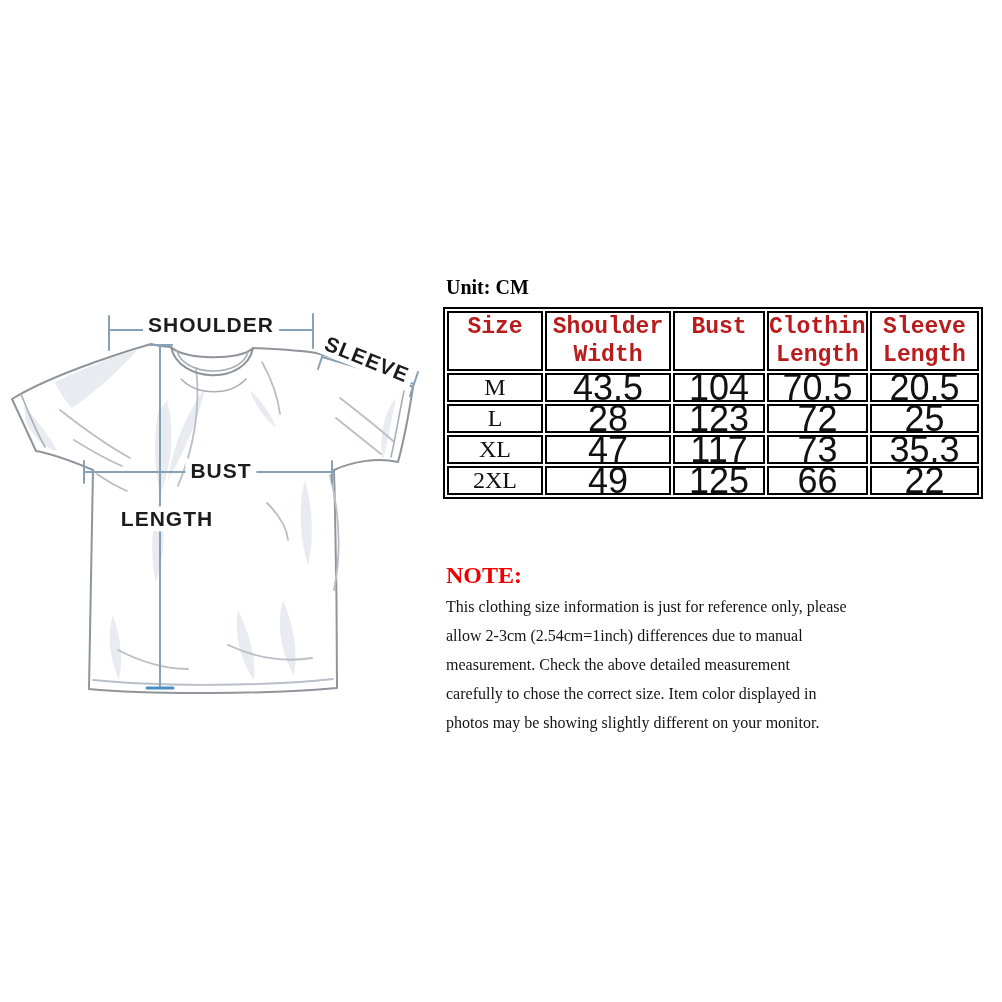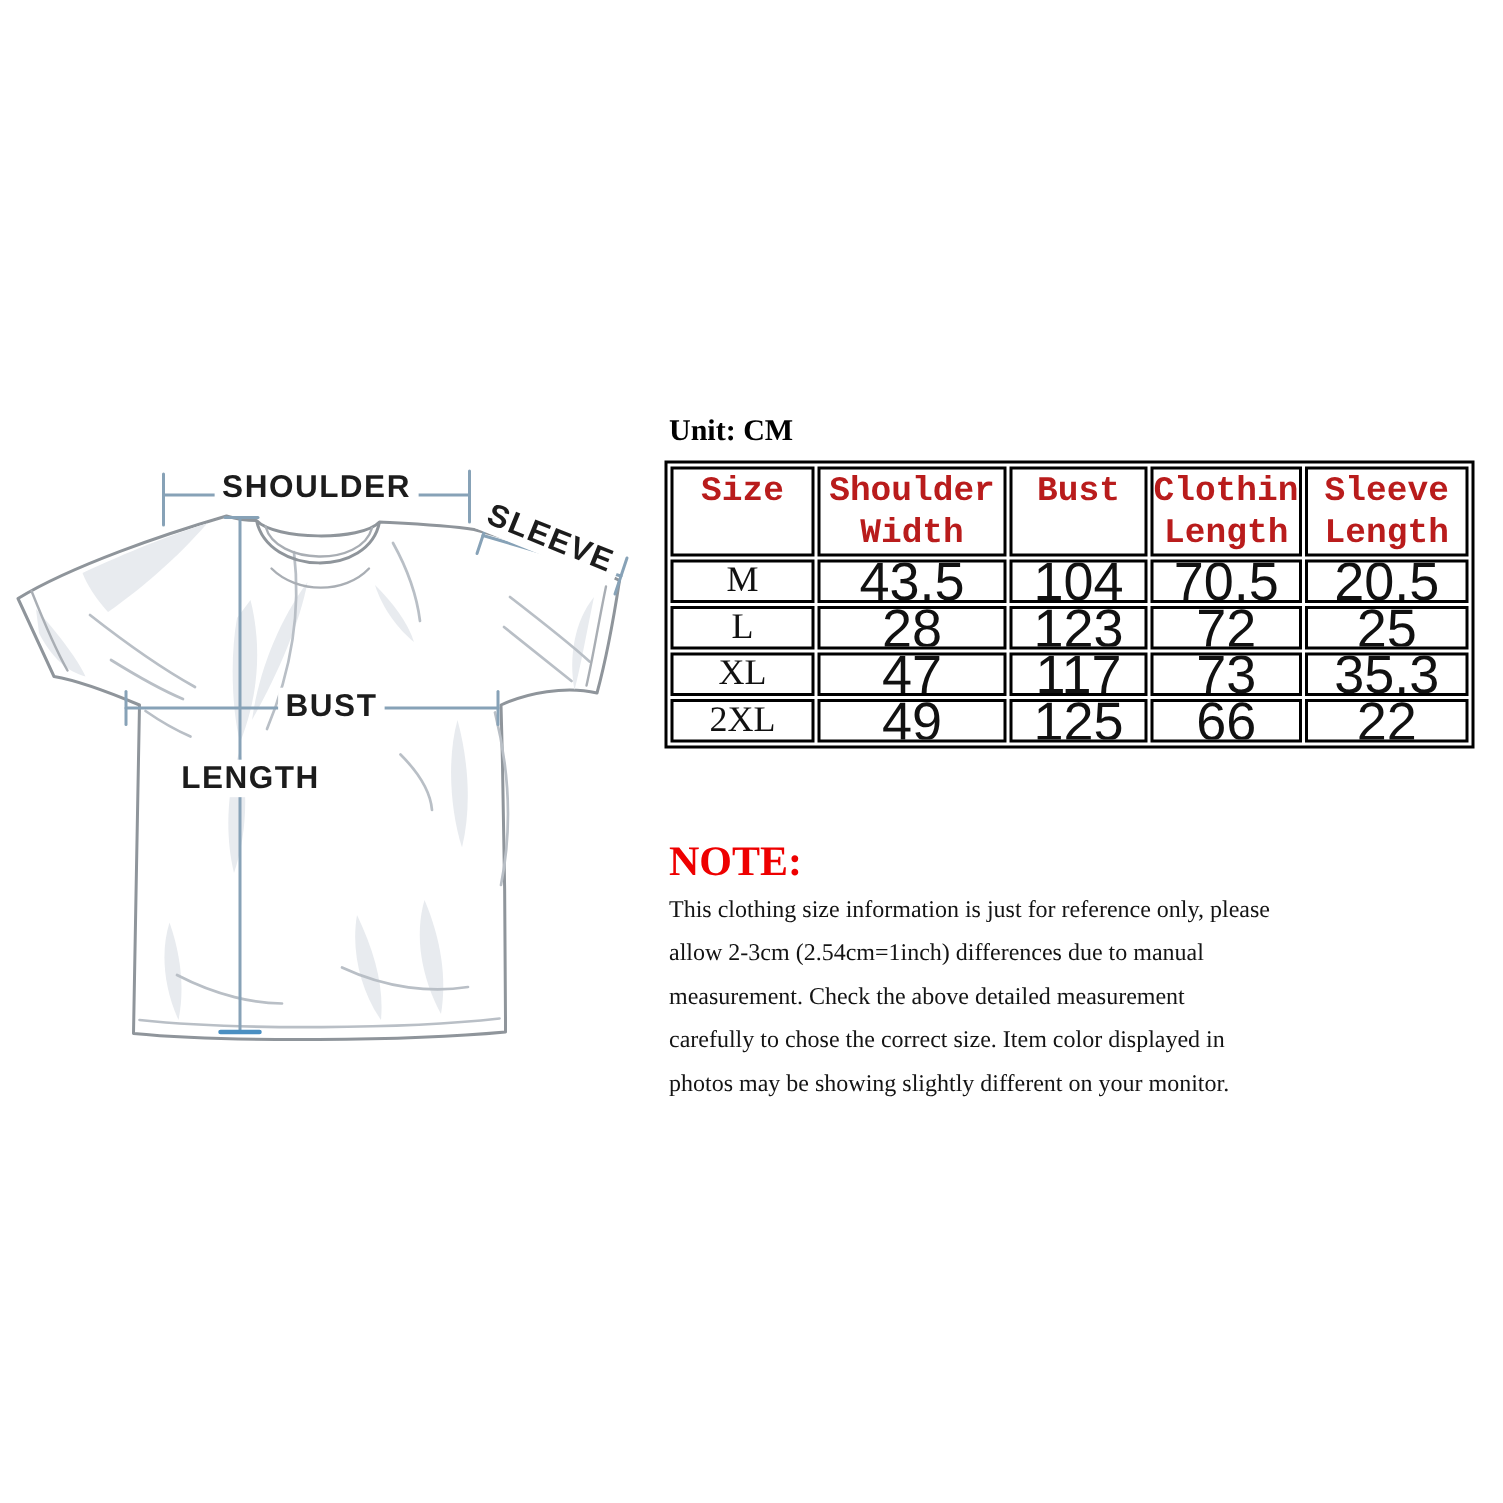--- a/index.html
+++ b/index.html
@@ -46,21 +46,21 @@
     height:58px;vertical-align:top;
     font-family:Liberation Mono, monospace;font-weight:bold;font-size:23px;
     line-height:28px;color:#b91c1c;
   }
   .size-table td{height:29px;line-height:25px;color:#111;}
   .size-table td.size-cell{font-family:"Liberation Serif",serif;font-size:24px;}
   .size-table td.value-cell{font-family:"Liberation Sans",sans-serif;font-size:36px;}
 
   .note-block{position:absolute;left:446px;top:561px;width:505px;}
   .note-heading{
-    font-family:"Liberation Serif",serif;font-weight:bold;font-size:28px;
+    font-family:"Liberation Serif",serif;font-weight:bold;font-size:24px;
     color:var(--note-red,#ee0000);line-height:28px;
   }
   .note-body{
     margin-top:3px;font-family:"Liberation Serif",serif;font-size:16px;
     line-height:29px;color:#141414;white-space:pre-line;
   }
 </style>
 </head>
 <body>
 

